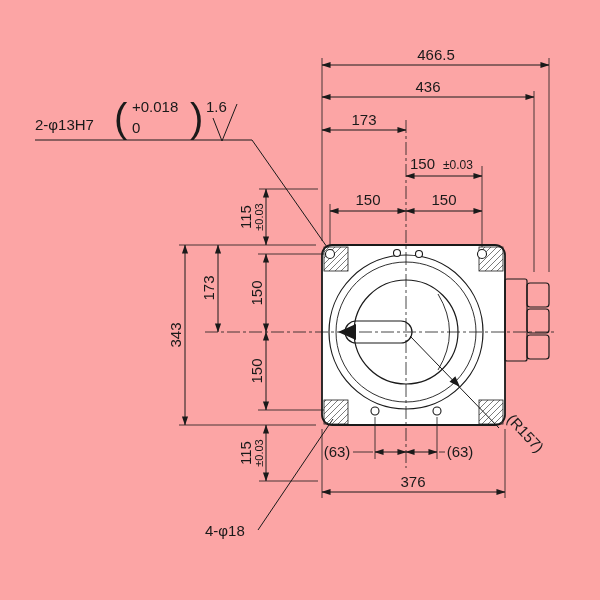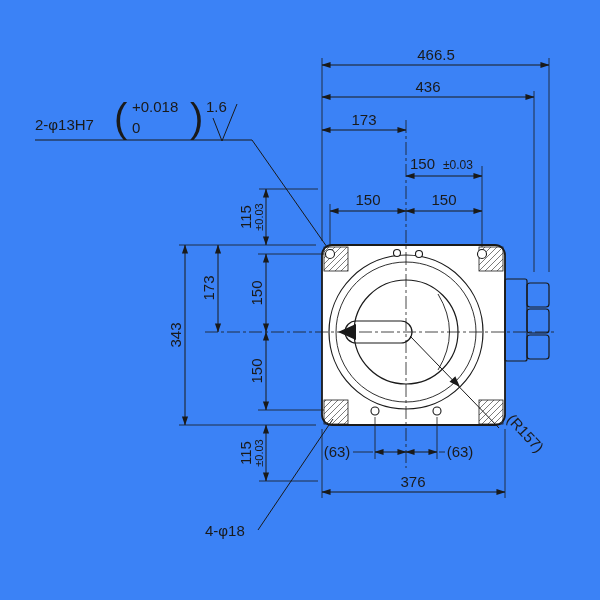--- a/index.html
+++ b/index.html
@@ -1,16 +1,16 @@
 <!DOCTYPE html>
 <html><head>
 <meta charset="utf-8">
 <style>
   html,body{margin:0;padding:0;background:#fff;}
-  .stage{position:relative;width:600px;height:600px;background:#3b82f6;overflow:hidden;
+  .stage{position:relative;width:600px;height:600px;background:#fca5a5;overflow:hidden;
          font-family:"Liberation Sans", sans-serif;}
   svg{position:absolute;left:0;top:0;}
   text{fill:#1a1a1a;font-family:"Liberation Sans", sans-serif;}
   .dim-label{font-size:15px;}
   .tol-label{font-size:11px;}
   .tol-label2{font-size:12px;}
   .callout{font-size:15px;}
   .paren{font-size:40px;font-weight:300;}
   .dimline{stroke:#1a1a1a;stroke-width:1;fill:none;marker-start:url(#arr);marker-end:url(#arr);}
   .extline{stroke:#1a1a1a;stroke-width:0.8;fill:none;}

